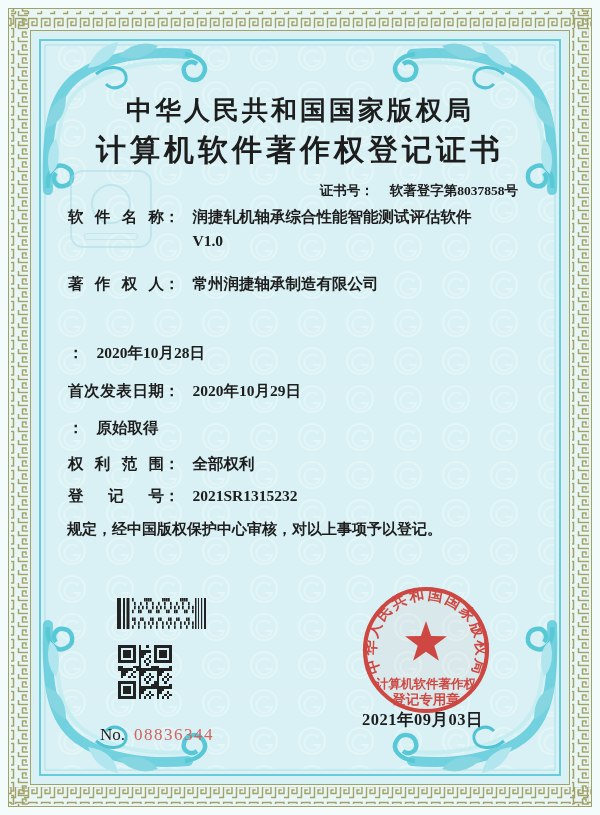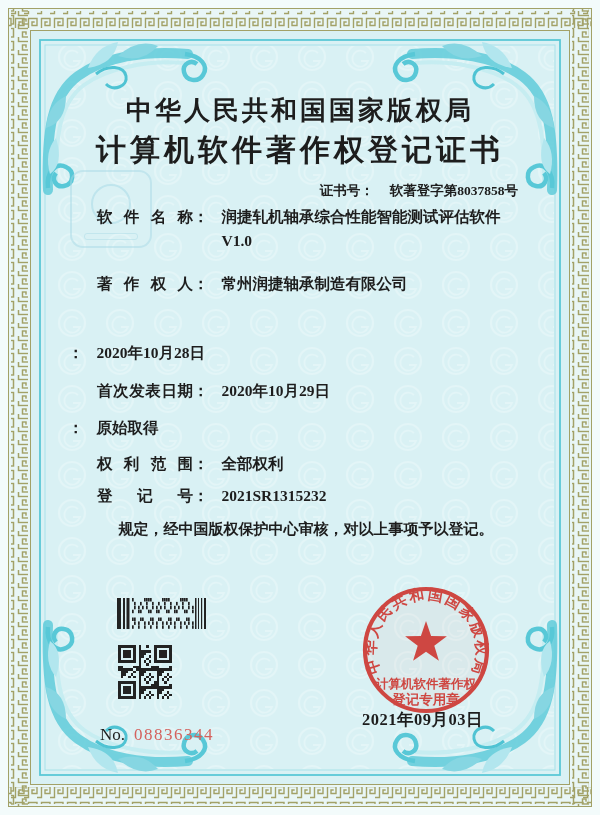--- a/index.html
+++ b/index.html
@@ -11,28 +11,28 @@
 
   .issuer-title { position:absolute; left:0; right:0; top:93px; text-align:center;
     font-size:26px; font-weight:bold; letter-spacing:3px; white-space:nowrap; }
   .doc-title { position:absolute; left:0; right:0; top:130px; text-align:center;
     font-size:30px; font-weight:bold; letter-spacing:4px; white-space:nowrap; }
   .certno { position:absolute; right:82px; top:182px; font-size:13.5px; font-weight:bold; white-space:nowrap; }
   .certno .v { margin-left:16px; }
 
   .frow { position:absolute; left:68px; display:flex; align-items:flex-start;
     font-size:15.5px; font-weight:bold; white-space:nowrap; line-height:24px; }
-  .frow .lab { display:inline-block; width:96px; text-align:justify; text-align-last:justify;margin-left:29px; }
+  .frow .lab { display:inline-block; width:96px; text-align:justify; text-align-last:justify; }
   .frow .val { margin-left:13px; }
   .frow .val .l2 { display:block; }
 
   .statement { position:absolute; left:67px; top:512px; width:478px;
     font-size:15px; font-weight:bold; line-height:35px; }
   .statement .s1 { padding-left:30px; white-space:nowrap; }
-  .statement .s2 { white-space:nowrap;text-align:center; }
+  .statement .s2 { white-space:nowrap; }
 
   .serial { position:absolute; left:100px; top:707px; font-size:17px; white-space:nowrap;margin-top:18px; }
   .serial .num { margin-left:9px; letter-spacing:1.5px; }
 
   .issue-date { position:absolute; left:362px; top:709px; font-size:16.5px;
     font-weight:bold; letter-spacing:0.5px; white-space:nowrap; }
 
   .emboss { position:absolute; left:70px; top:170px; width:82px; height:78px;
     border:2.5px solid rgba(168,218,230,0.75); border-radius:13px; opacity:0.65; z-index:1; }
   .emboss .ring { position:absolute; left:19px; top:12px; width:40px; height:40px;

